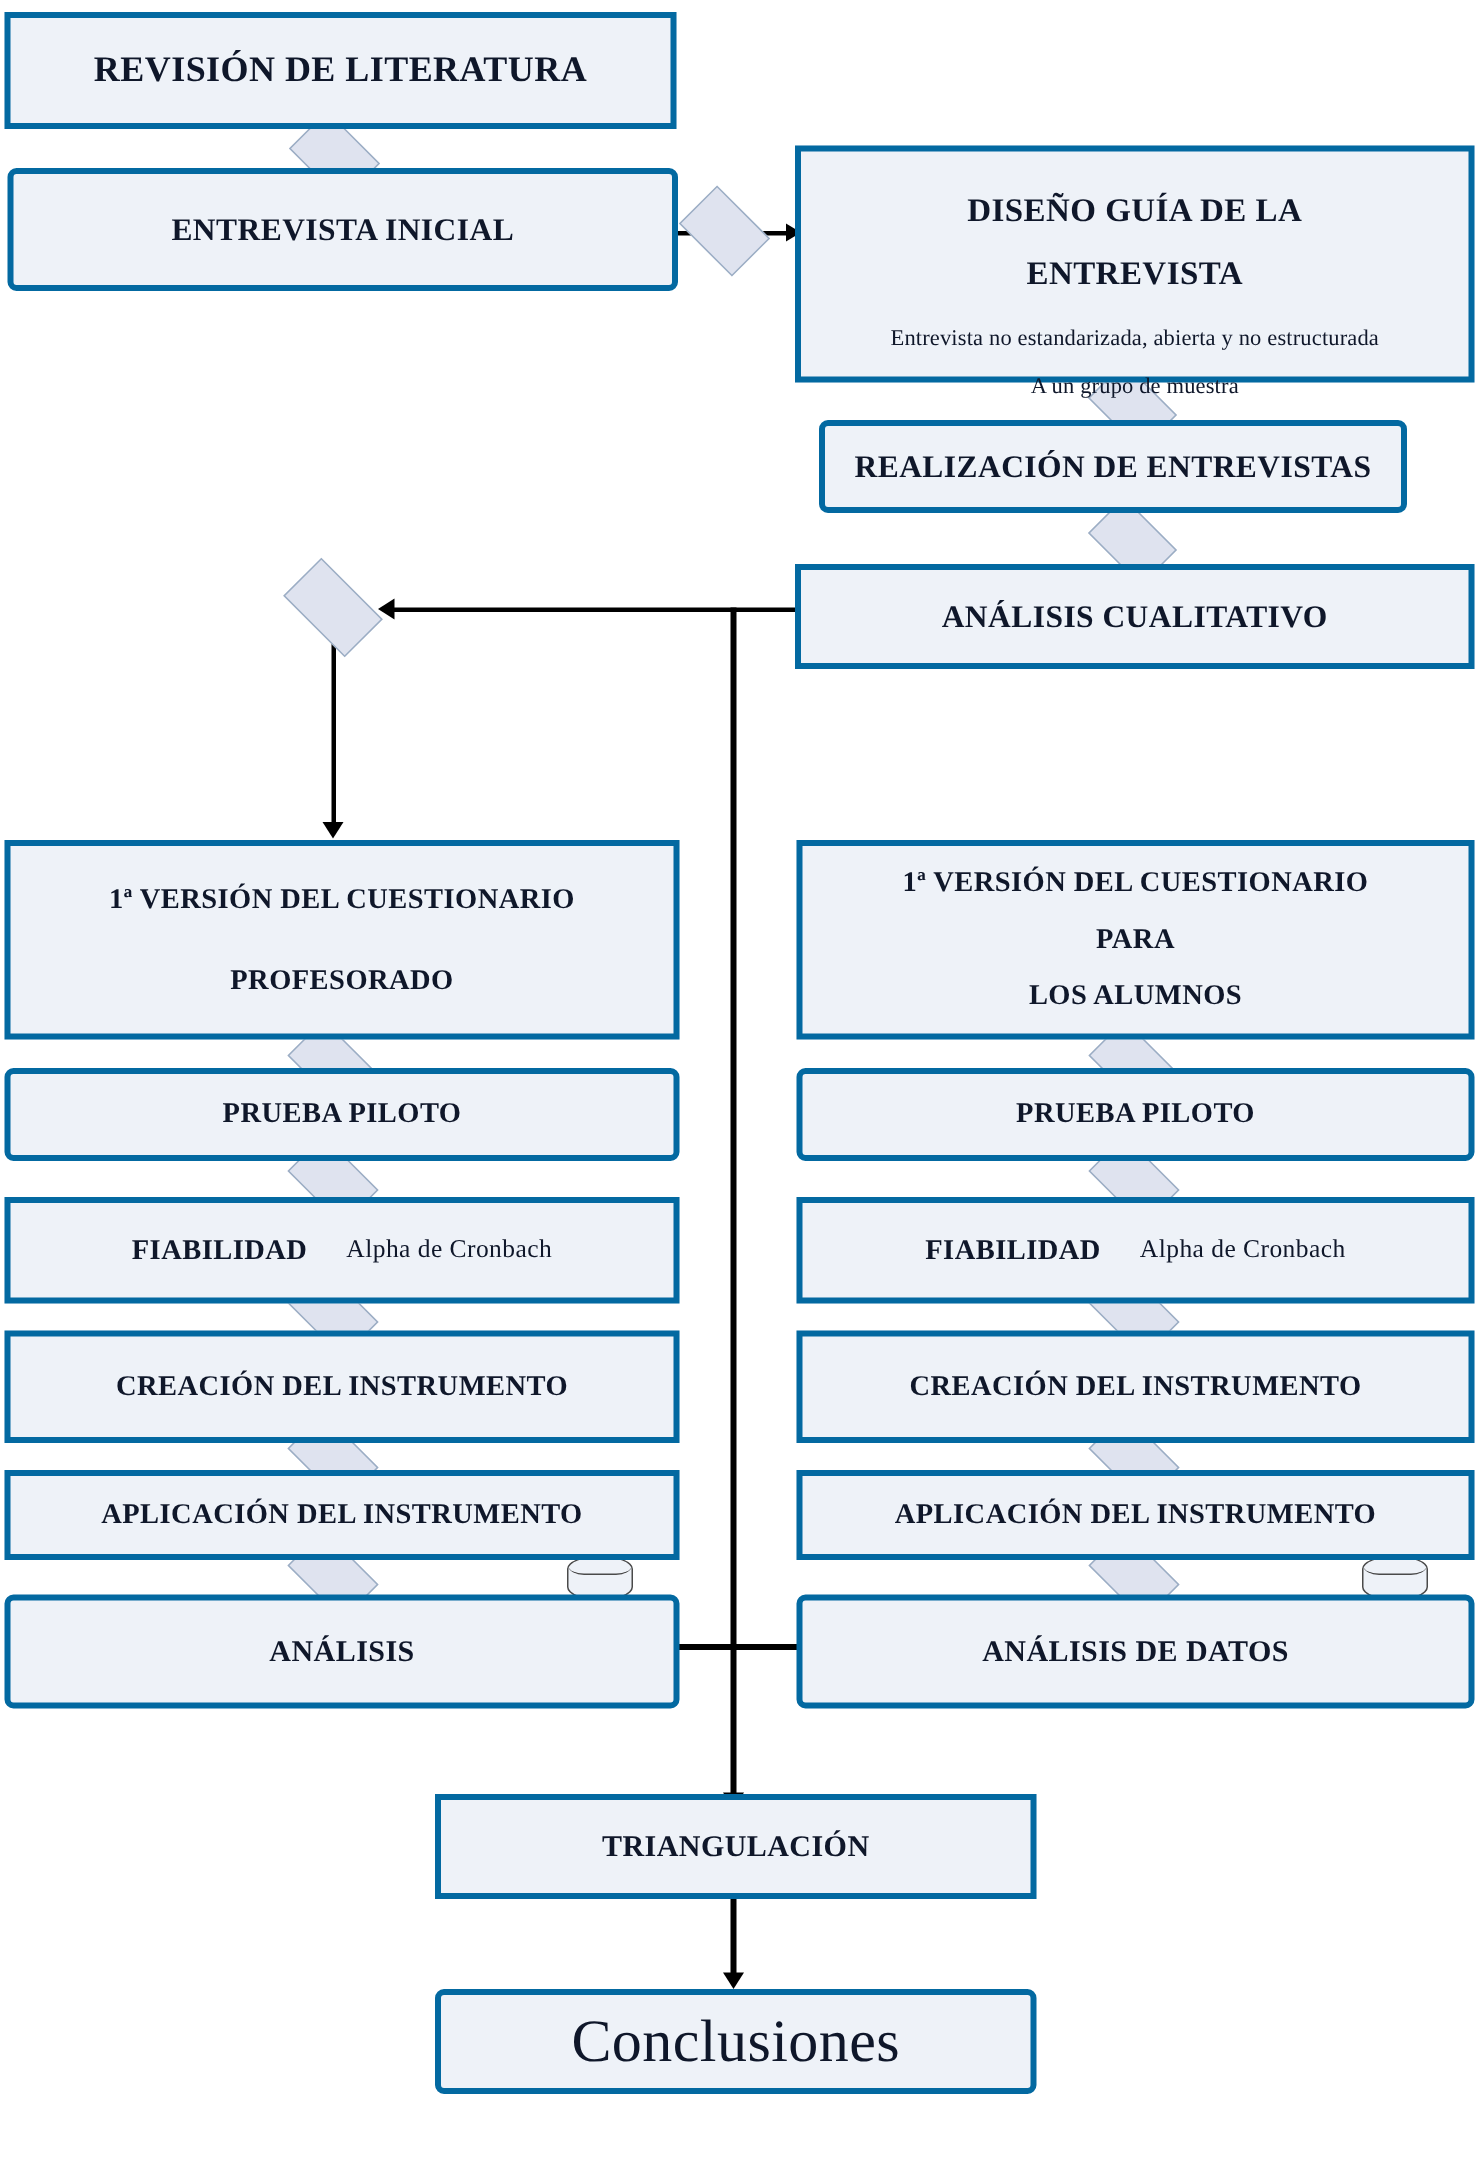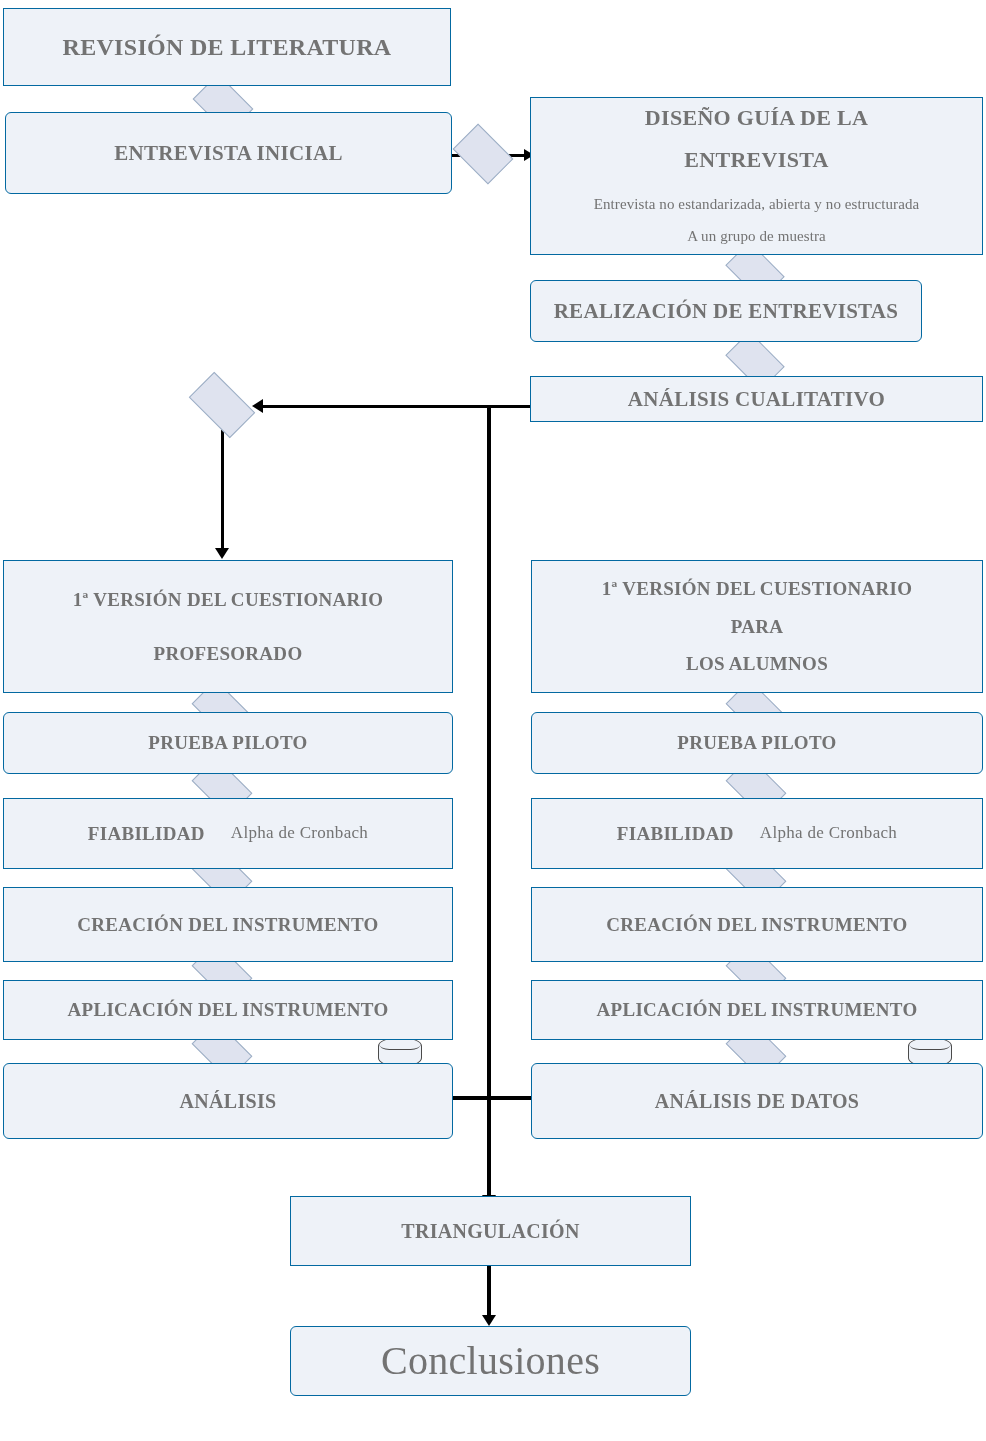--- a/index.html
+++ b/index.html
@@ -14,27 +14,27 @@
     position: relative;
     width: 986px;
     height: 1441px;
     background: #ffffff;
     overflow: hidden;
   }
   .node {
     position: absolute;
     box-sizing: border-box;
     background: #eef2f8;
-    border: 1px solid #0369a1;
+    border: 4px solid #0369a1;
     display: flex;
     flex-direction: column;
     align-items: center;
     justify-content: center;
     text-align: center;
-    color: #737373;
+    color: #0f172a;
     font-weight: bold;
     letter-spacing: 0.3px;
     line-height: 1.45;
   }
   .node.rounded {
     border-radius: 6px;
   }
   .node .line {
     display: block;
     width: 100%;
@@ -147,32 +147,32 @@
   <div class="cyl" style="left:908px; top:1037px; width:44px; height:30px;"></div>
 
   <div class="node" style="left:3px; top:8px; width:448px; height:78px; font-size:24px;">
     <span class="line">REVISIÓN DE LITERATURA</span>
   </div>
 
   <div class="node rounded" style="left:5px; top:112px; width:447px; height:82px; font-size:21px;">
     <span class="line">ENTREVISTA  INICIAL</span>
   </div>
 
-  <div class="node" style="left:530px; top:97px; width:453px; height:158px; font-size:22px; justify-content:flex-start; padding-top:4px;">
+  <div class="node" style="left:530px; top:97px; width:453px; height:158px; font-size:22px; justify-content:flex-start; padding-top:23px;">
     <span class="line">DISEÑO GUÍA DE LA</span>
     <span class="line" style="margin-top:10px;">ENTREVISTA</span>
     <span class="line sub" style="margin-top:18px;">Entrevista no estandarizada, abierta y no estructurada</span>
     <span class="line sub" style="margin-top:10px;">A un grupo de muestra</span>
   </div>
 
-  <div class="node rounded" style="left:530px; top:280px; width:392px; height:62px; font-size:21px;">
+  <div class="node rounded" style="left:546px; top:280px; width:392px; height:62px; font-size:21px;">
     <span class="line">REALIZACIÓN DE ENTREVISTAS</span>
   </div>
 
-  <div class="node" style="left:530px; top:376px; width:453px; height:46px; font-size:21px;">
+  <div class="node" style="left:530px; top:376px; width:453px; height:70px; font-size:21px;">
     <span class="line">ANÁLISIS CUALITATIVO</span>
   </div>
 
   <div class="node" style="left:3px; top:560px; width:450px; height:133px; font-size:19px;">
     <span class="line">1ª VERSIÓN DEL CUESTIONARIO</span>
     <span class="line" style="margin-top:26px;">PROFESORADO</span>
   </div>
 
   <div class="node" style="left:531px; top:560px; width:452px; height:133px; font-size:19px;">
     <span class="line">1ª VERSIÓN DEL CUESTIONARIO</span>

